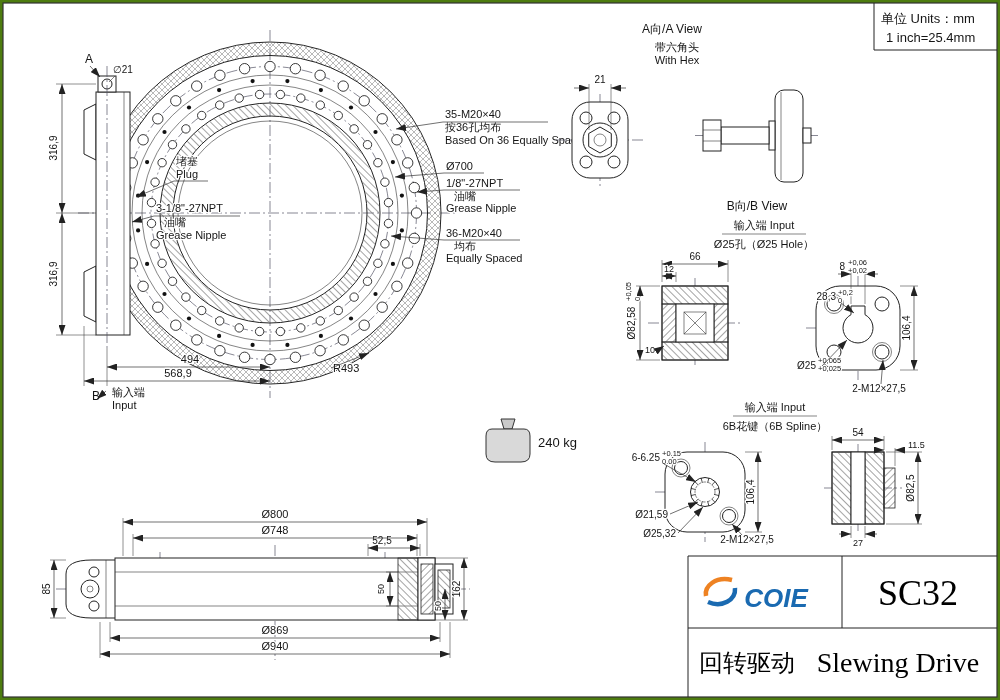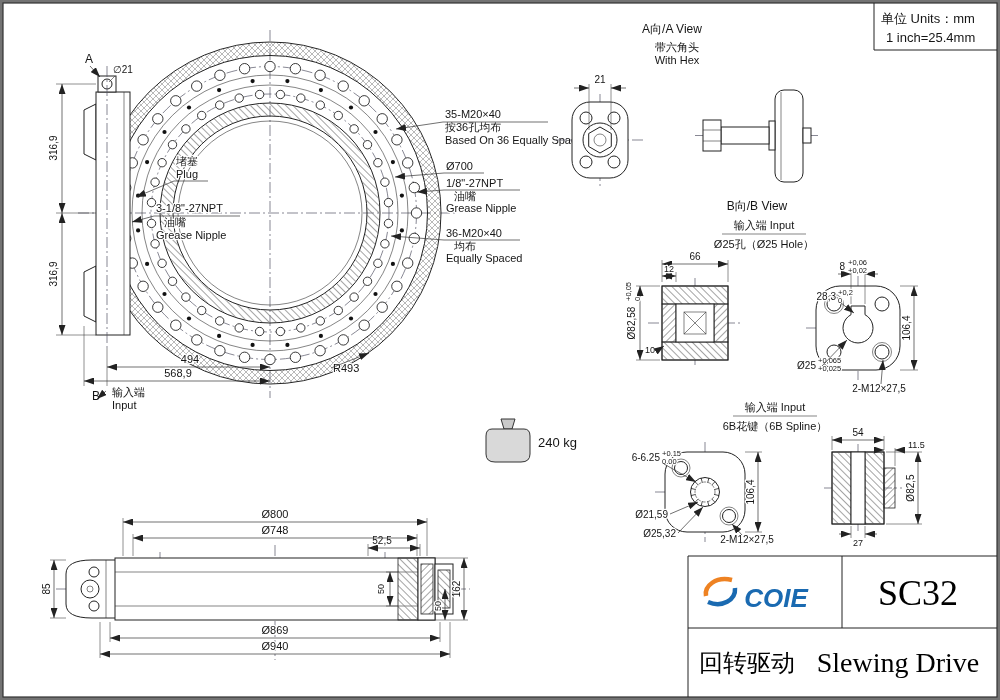--- a/index.html
+++ b/index.html
@@ -1,16 +1,16 @@
 <!DOCTYPE html>
 <html><head>
 <meta charset="utf-8">
 <style>
   html,body{margin:0;padding:0;background:#fff;}
-  #sheet{width:1000px;height:700px;position:relative;background:#737373;font-family:"Liberation Sans",sans-serif;}
+  #sheet{width:1000px;height:700px;position:relative;background:#4d7c0f;font-family:"Liberation Sans",sans-serif;}
   svg{display:block;}
   text{font-family:"Liberation Sans",sans-serif;fill:#151515;paint-order:stroke fill;stroke:#fff;stroke-width:2.4px;stroke-linejoin:round;}
   .ser{font-family:"Liberation Serif",serif;}
   .t7{font-size:7.5px;}.t9{font-size:9px;}.t10{font-size:10px;}.t11{font-size:11px;}
   .t12{font-size:12px;}.t13{font-size:13px;}
   .mid{text-anchor:middle;}.end{text-anchor:end;}
   .ln{fill:none;stroke:#222;stroke-width:1;}
   .lw{fill:#fff;stroke:#222;stroke-width:1;}
   .thin{fill:none;stroke:#333;stroke-width:.6;}
   .cl{fill:none;stroke:#556;stroke-width:.7;stroke-dasharray:11 3 2 3;}

